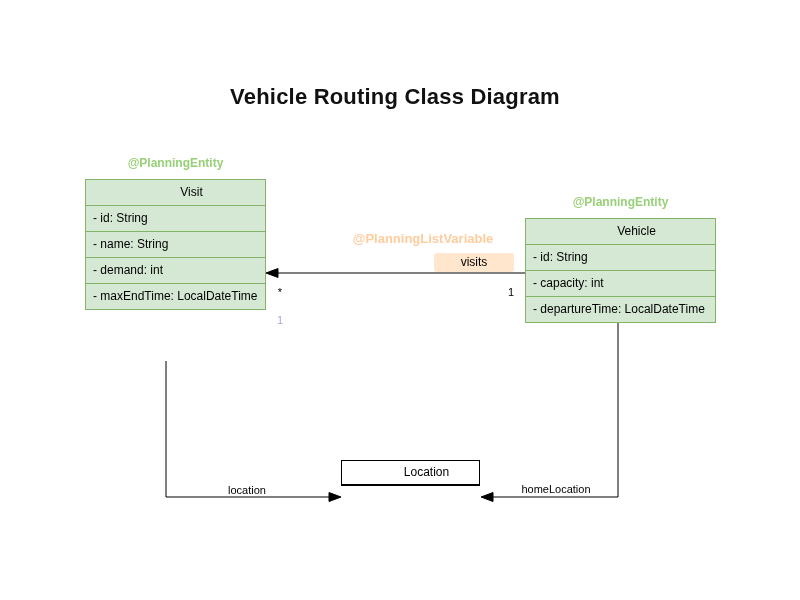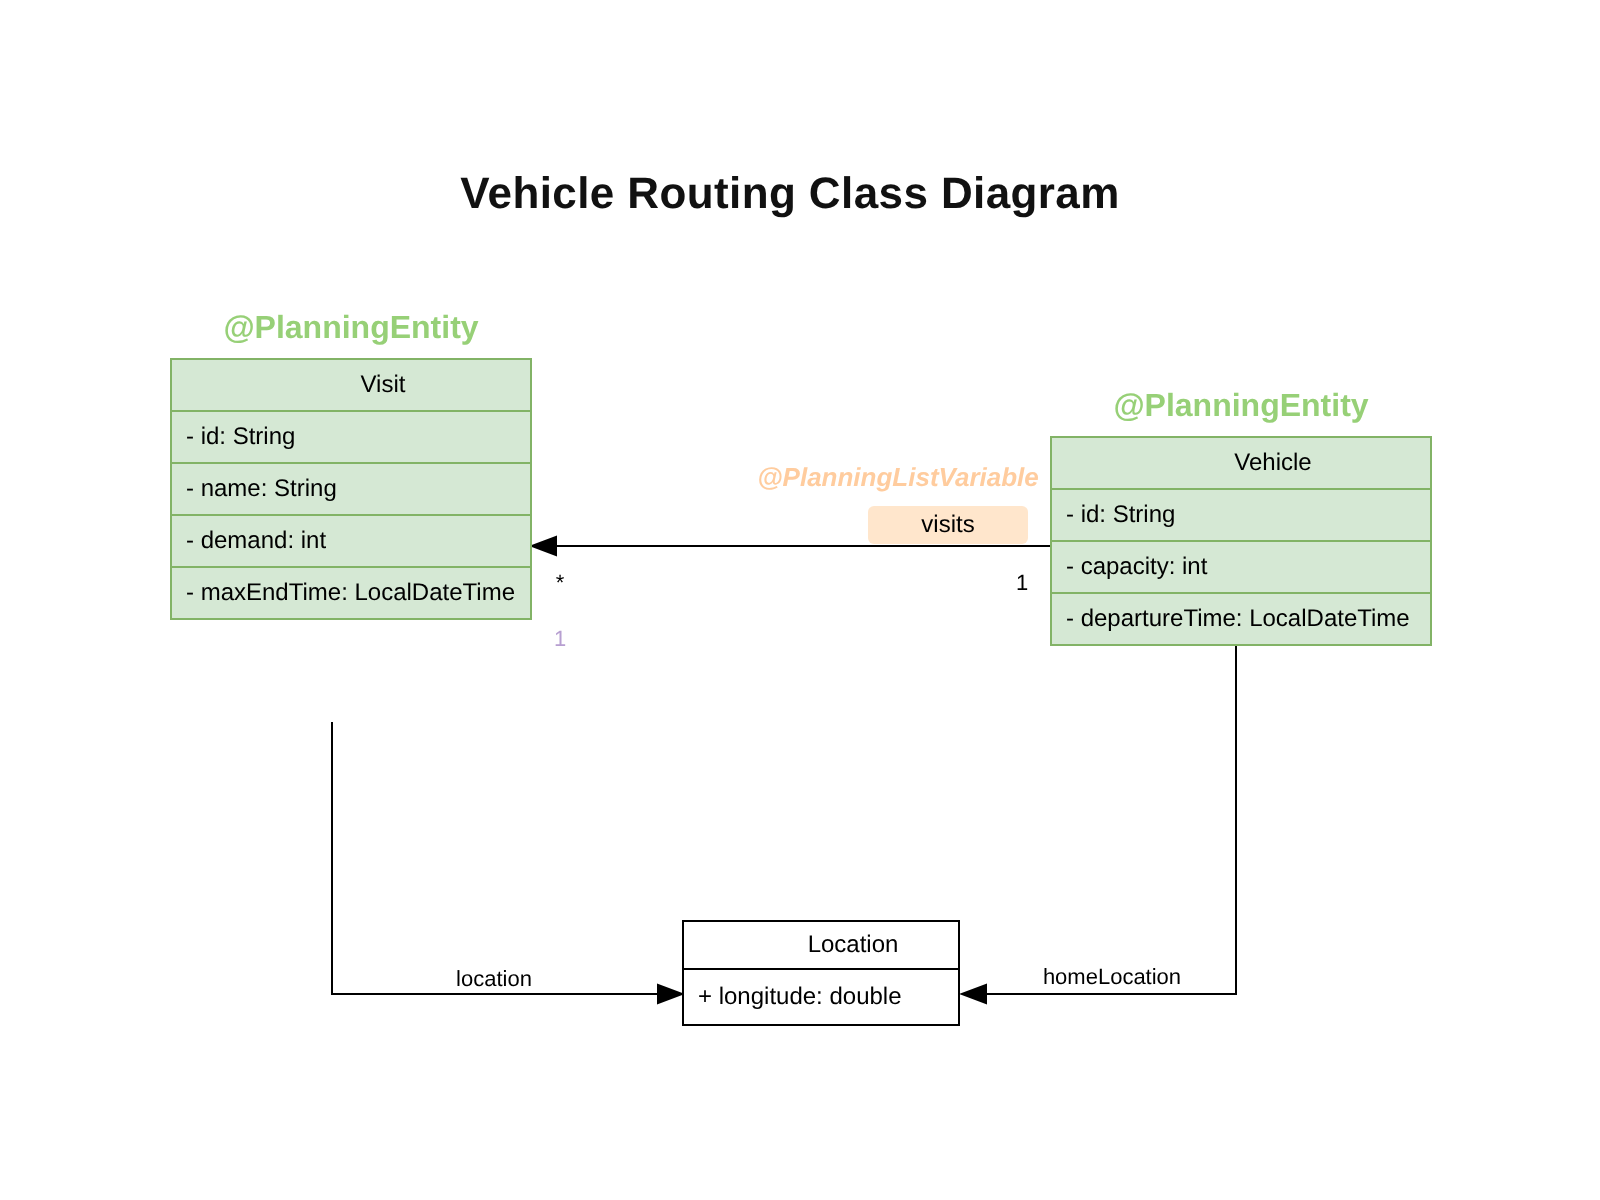--- a/index.html
+++ b/index.html
@@ -23,21 +23,21 @@
     width: 790px;
     text-align: center;
     font-size: 22px;
     font-weight: bold;
     color: #111111;
     letter-spacing: 0.2px;
   }
 
   .class-annotation {
     text-align: center;
-    font-size: 16px;
+    font-size: 12px;
     font-weight: bold;
     color: #97d077;
   }
   .edge-annotation {
     text-align: center;
     font-size: 13px;
     font-weight: bold;
     color: #ffcc9e;
   }
 
@@ -144,24 +144,23 @@
   <div class="abs class-annotation" style="left:525px;top:195px;width:191px;">@PlanningEntity</div>
   <div class="abs uml-class green" style="left:525px;top:218px;width:191px;">
     <div class="uml-title">Vehicle</div>
     <div class="uml-attr">- id: String</div>
     <div class="uml-attr">- capacity: int</div>
     <div class="uml-attr">- departureTime: LocalDateTime</div>
   </div>
 
   <div class="abs uml-class plain" style="left:341px;top:460px;width:139px;">
     <div class="uml-title">Location</div>
-    <div class="uml-attr">+ longitude: double</div>
   </div>
 
-  <div class="abs edge-annotation" style="left:366px;top:231px;width:166px;font-style:italic;">@PlanningListVariable</div>
+  <div class="abs edge-annotation" style="left:340px;top:231px;width:166px;">@PlanningListVariable</div>
   <div class="abs edge-label-chip" style="left:434px;top:253px;width:80px;text-align:center;">visits</div>
   <div class="abs multiplicity" style="left:272px;top:286px;width:16px;">*</div>
   <div class="abs multiplicity" style="left:503px;top:286px;width:16px;">1</div>
   <div class="abs multiplicity lavender" style="left:272px;top:314px;width:16px;">1</div>
 
   <div class="abs edge-label-plain" style="left:217px;top:484px;width:60px;">location</div>
 
   <div class="abs edge-label-plain" style="left:516px;top:483px;width:80px;">homeLocation</div>
 
 </div>

